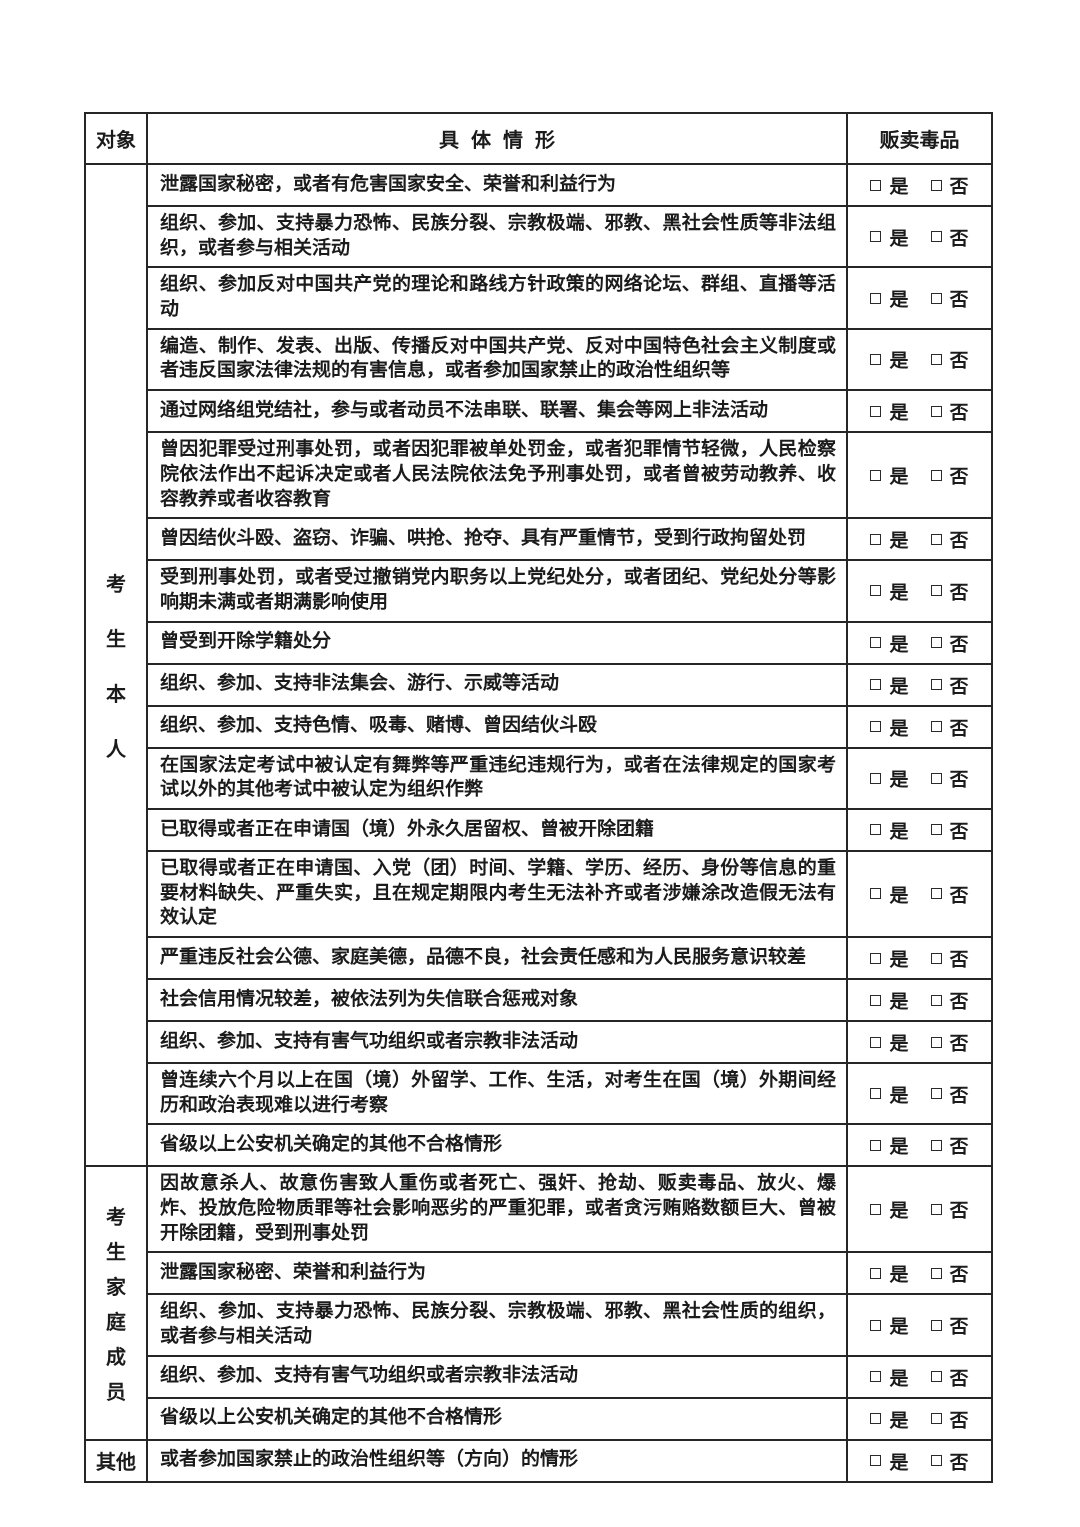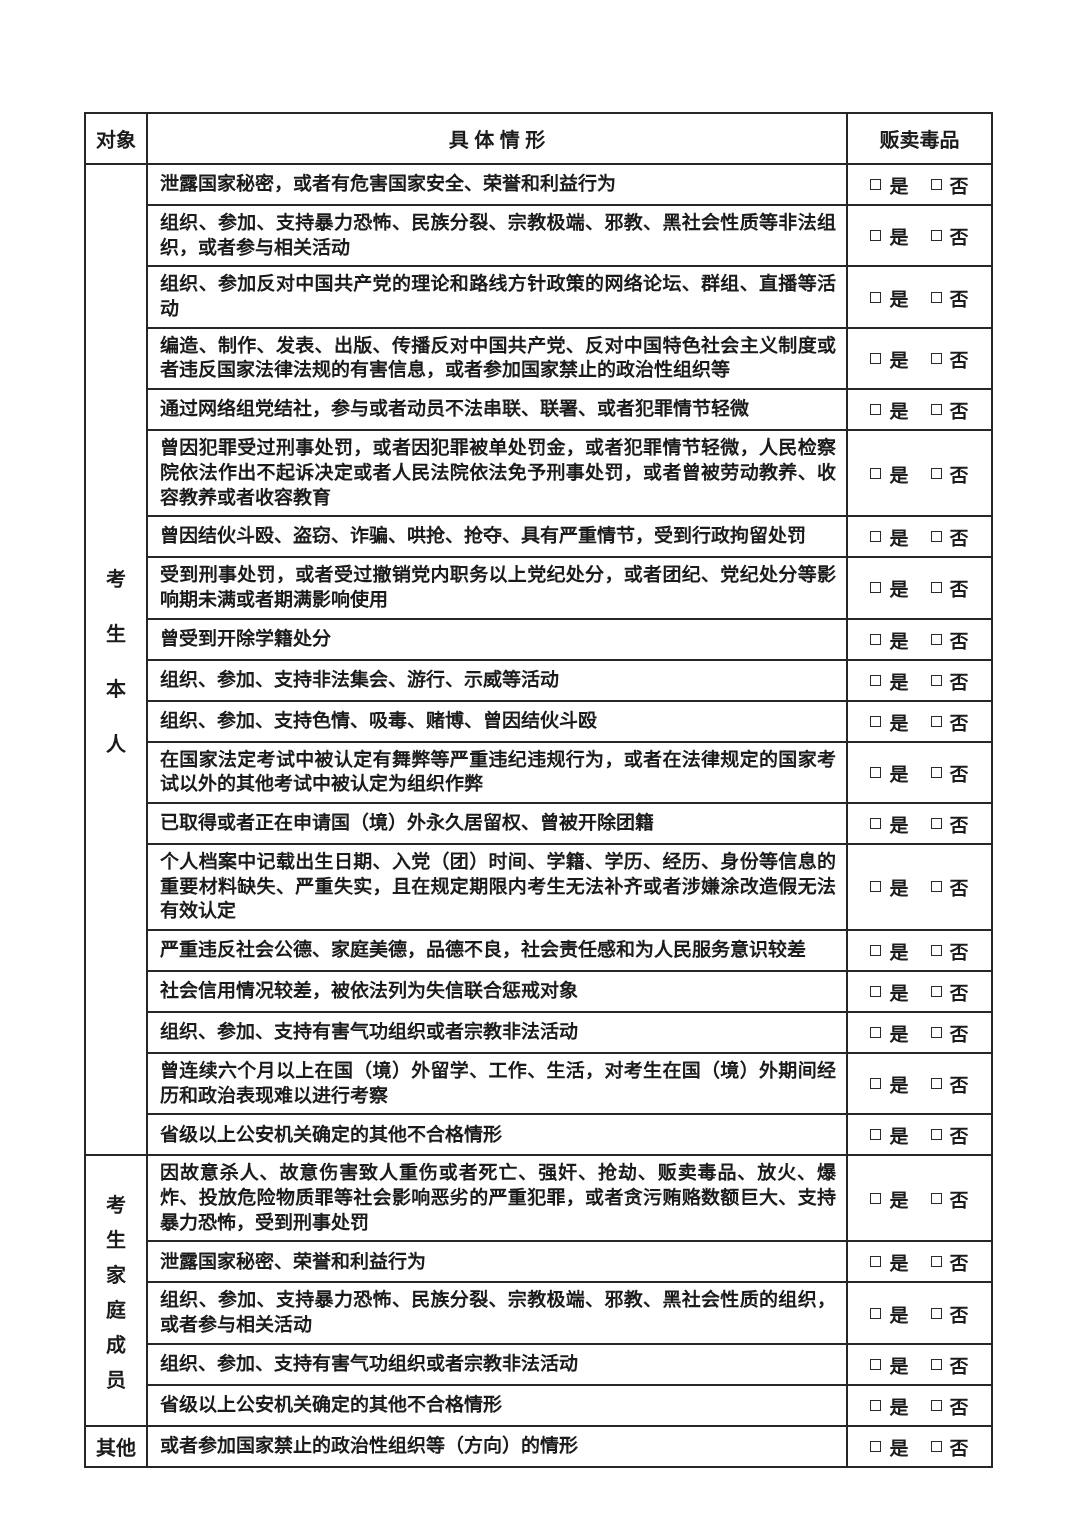--- a/index.html
+++ b/index.html
@@ -7,20 +7,21 @@
     padding: 0;
     background: #ffffff;
     font-family: "Liberation Sans", "DejaVu Sans", sans-serif;
   }
   .page {
     position: relative;
     width: 1080px;
     height: 1508px;
     background: #ffffff;
     overflow: hidden;
+    font-family: Liberation Mono, monospace;
   }
   table.screening {
     position: absolute;
     left: 84px;
     top: 112px;
     width: 909px;
     border-collapse: collapse;
     table-layout: fixed;
   }
   col.c-subject { width: 62px; }
@@ -180,21 +181,21 @@
                 <span class="opt-label">是</span>
               </span>
               <span class="pair">
                 <span class="box"></span>
                 <span class="opt-label">否</span>
               </span>
             </div>
           </td>
         </tr>
         <tr>
-          <td class="situation-cell">通过网络组党结社，参与或者动员不法串联、联署、或者犯罪情节轻微</td>
+          <td class="situation-cell">通过网络组党结社，参与或者动员不法串联、联署、集会等网上非法活动</td>
           <td class="exist-cell">
             <div class="exist-inner">
               <span class="pair">
                 <span class="box"></span>
                 <span class="opt-label">是</span>
               </span>
               <span class="pair">
                 <span class="box"></span>
                 <span class="opt-label">否</span>
               </span>
@@ -315,21 +316,21 @@
                 <span class="opt-label">是</span>
               </span>
               <span class="pair">
                 <span class="box"></span>
                 <span class="opt-label">否</span>
               </span>
             </div>
           </td>
         </tr>
         <tr>
-          <td class="situation-cell">个人档案中记载出生日期、入党（团）时间、学籍、学历、经历、身份等信息的重要材料缺失、严重失实，且在规定期限内考生无法补齐或者涉嫌涂改造假无法有效认定</td>
+          <td class="situation-cell">已取得或者正在申请国、入党（团）时间、学籍、学历、经历、身份等信息的重要材料缺失、严重失实，且在规定期限内考生无法补齐或者涉嫌涂改造假无法有效认定</td>
           <td class="exist-cell">
             <div class="exist-inner">
               <span class="pair">
                 <span class="box"></span>
                 <span class="opt-label">是</span>
               </span>
               <span class="pair">
                 <span class="box"></span>
                 <span class="opt-label">否</span>
               </span>
@@ -415,21 +416,21 @@
           <td class="group-cell group-1" rowspan="5">
             <div class="vwrap">
               <div class="vchar">考</div>
               <div class="vchar">生</div>
               <div class="vchar">家</div>
               <div class="vchar">庭</div>
               <div class="vchar">成</div>
               <div class="vchar">员</div>
             </div>
           </td>
-          <td class="situation-cell">因故意杀人、故意伤害致人重伤或者死亡、强奸、抢劫、贩卖毒品、放火、爆炸、投放危险物质罪等社会影响恶劣的严重犯罪，或者贪污贿赂数额巨大、支持暴力恐怖，受到刑事处罚</td>
+          <td class="situation-cell">因故意杀人、故意伤害致人重伤或者死亡、强奸、抢劫、贩卖毒品、放火、爆炸、投放危险物质罪等社会影响恶劣的严重犯罪，或者贪污贿赂数额巨大、曾被开除团籍，受到刑事处罚</td>
           <td class="exist-cell">
             <div class="exist-inner">
               <span class="pair">
                 <span class="box"></span>
                 <span class="opt-label">是</span>
               </span>
               <span class="pair">
                 <span class="box"></span>
                 <span class="opt-label">否</span>
               </span>

